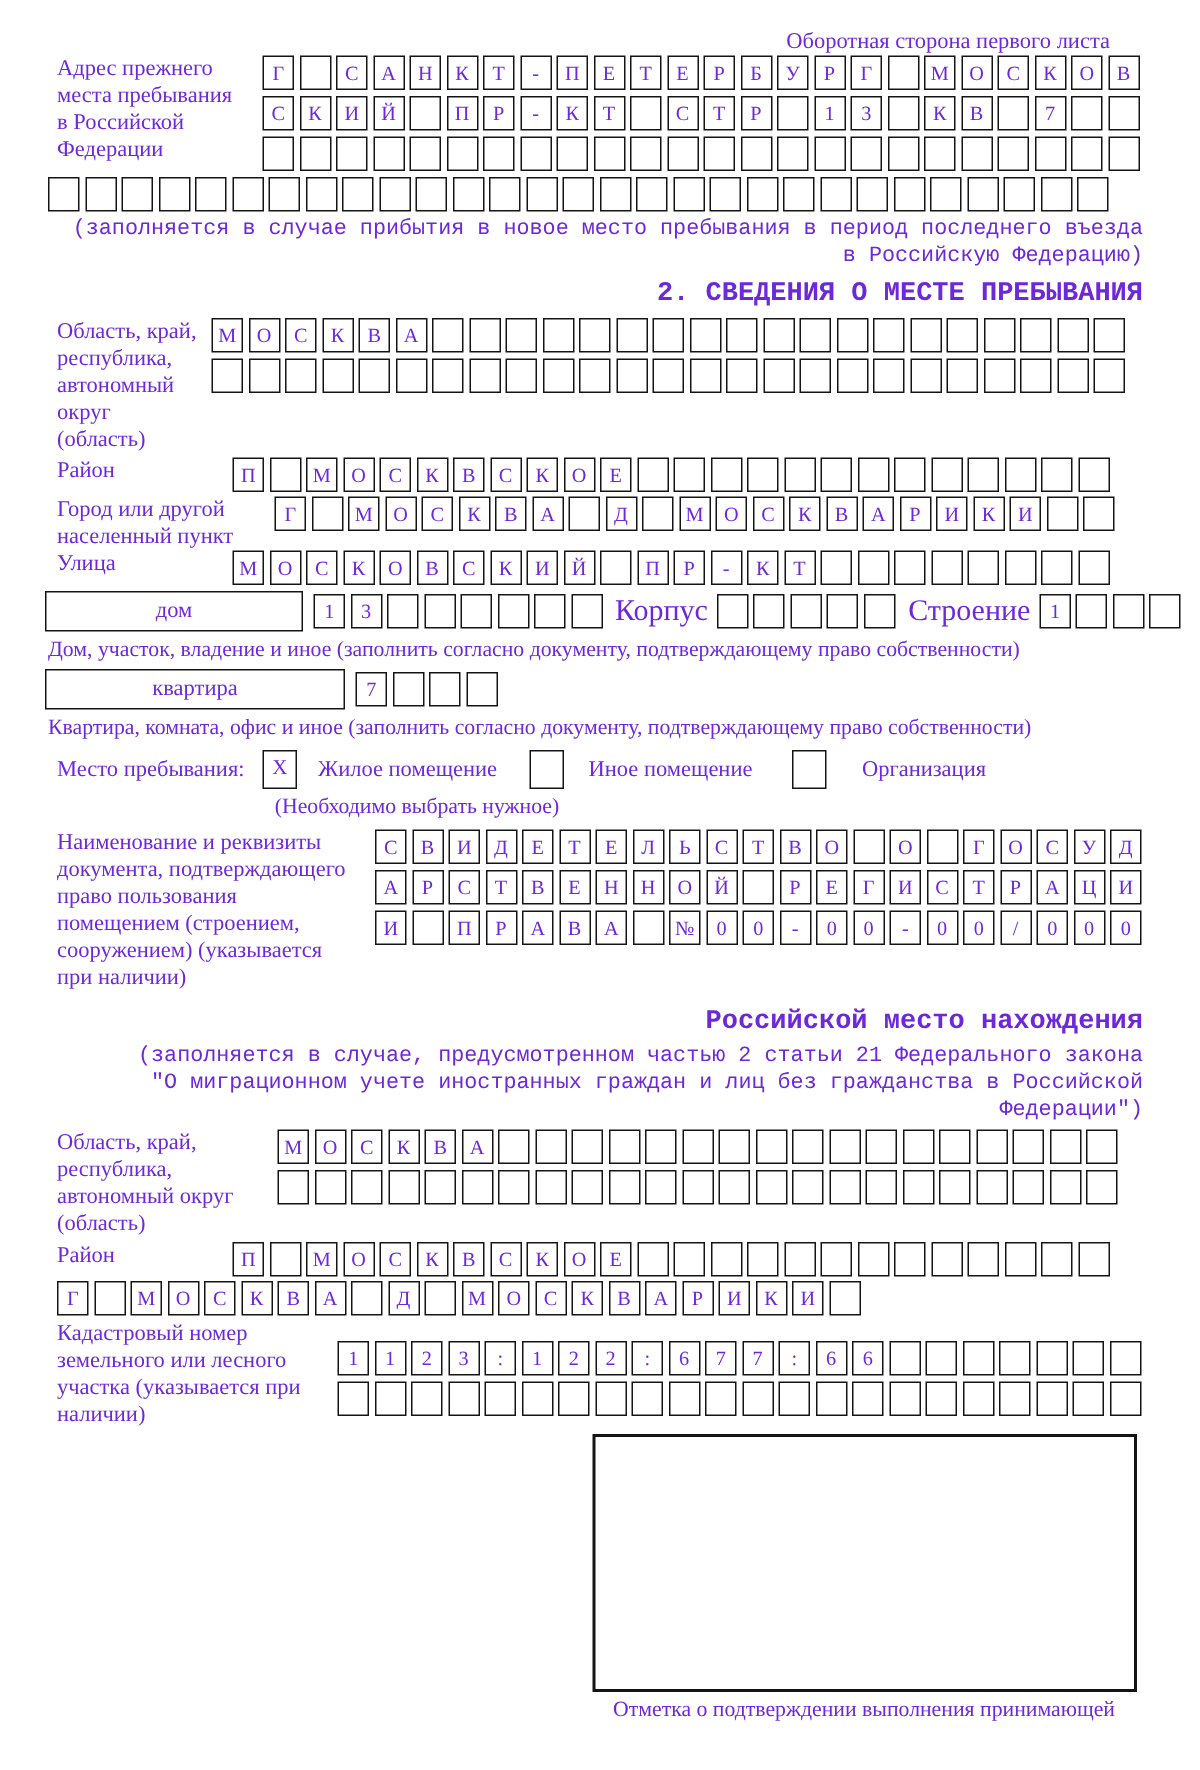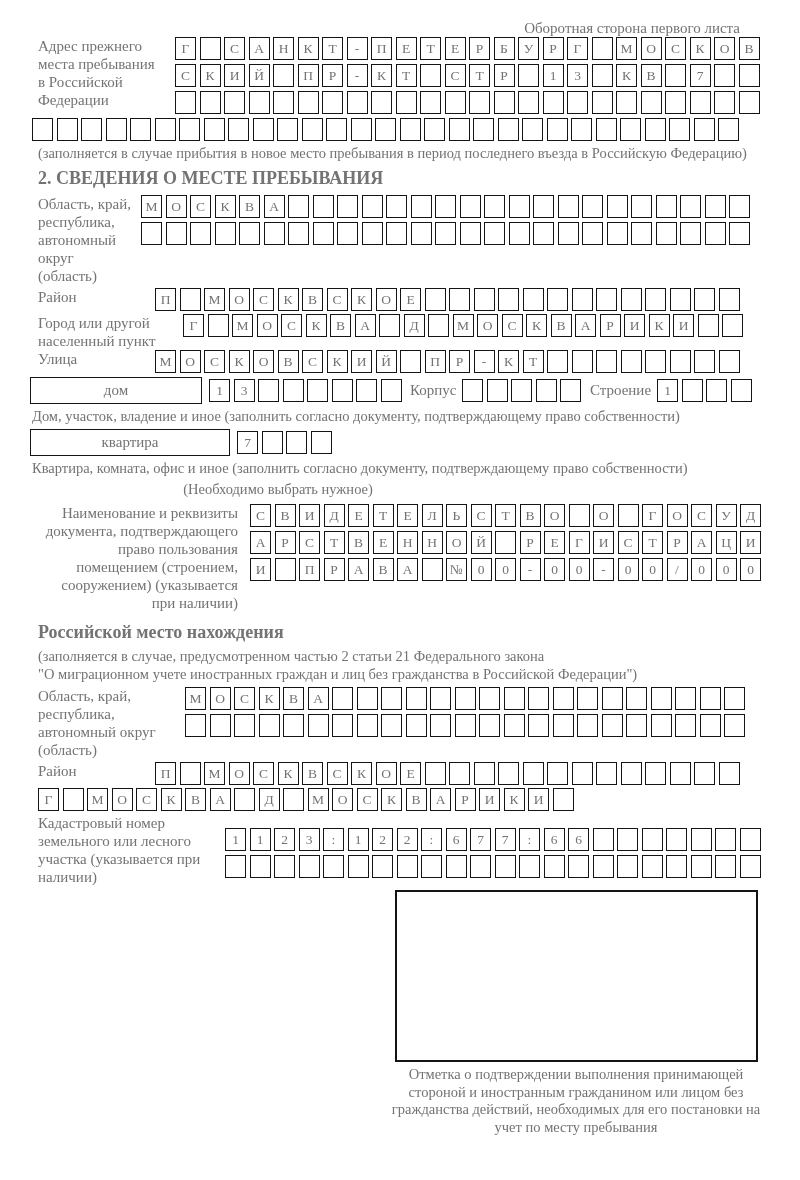--- a/index.html
+++ b/index.html
@@ -1,53 +1,53 @@
 <!DOCTYPE html>
 <html><head>
 <meta charset="utf-8">
 <style>
   html,body{margin:0;padding:0;background:#fff;}
   .page{
     position:relative; width:800px; height:1148px; box-sizing:border-box;
-    background:#fff; color:#737373;
+    background:#fff; color:#6d28d9;
     font-family:"Liberation Serif","DejaVu Serif",serif;
     padding:20px 38px 0 38px; overflow:hidden;
   }
   .hdr-right{ text-align:right; font-size:15px; padding-right:22px; }
 
   .frow{ display:flex; align-items:flex-start; }
   .lbl{ font-size:15px; line-height:18px; flex:none; box-sizing:border-box; }
   .lw137{width:137px;padding-right:10px;}
   .lw103{width:103px;padding-right:6px;}
   .lw117{width:117px;padding-right:6px;}
   .lw145{width:145px;padding-right:8px;}
-  .lw212{width:212px;padding-right:12px;text-align:right;}
+  .lw212{width:212px;padding-right:12px;}
   .lw147{width:147px;padding-right:8px;}
   .lw190{width:190px;padding-right:8px;}
   .lw187{width:187px;padding-right:8px;}
 
   .cellcol{ display:flex; flex-direction:column; gap:4px; }
   .cellrow{ display:flex; }
   .cell{
     flex:none; width:21px; height:23px; margin-right:3.5px;
     border:1.6px solid #141414; box-sizing:border-box;
     display:flex; align-items:center; justify-content:center;
     font-size:13.5px; line-height:1;
   }
   .note{ font-size:14.5px; line-height:18px; }
-  .center{ text-align:left; }
+  .center{ text-align:right;font-family:Liberation Mono, monospace; }
   .sect-title{ font-weight:bold; font-size:18px; }
 
   .widebox{
     flex:none; height:27px; border:1.7px solid #141414; box-sizing:border-box;
     display:flex; align-items:center; justify-content:center; font-size:15px;font-family:Liberation Serif, serif;
   }
   .dom-box{width:172px;}
   .kv-box{width:200px;}
-  .inline-lbl{ font-size:15px; line-height:27px; flex:none; }
+  .inline-lbl{ font-size:20px; line-height:27px; flex:none; }
 
   .chk{
     flex:none; width:23px; height:26px; border:1.7px solid #141414; box-sizing:border-box;
     display:flex; align-items:center; justify-content:center; font-size:14px;
   }
   .stay-row{ display:flex; align-items:center; font-size:15px; }
 
   .stamp-box{
     width:363px; height:172px; border:2px solid #141414; box-sizing:border-box;
     margin-left:357px;
@@ -376,20 +376,35 @@
     <div class="gap7"></div>
     <div class="cellrow">
         <span class="cell">7</span>
         <span class="cell"></span>
         <span class="cell"></span>
         <span class="cell"></span>
       </div>
   </div>
   <div class="note mt3 shift-left6">Квартира, комната, офис и иное (заполнить согласно документу, подтверждающему право собственности)</div>
 
+  <div class="stay-row mt6">
+    <span>Место пребывания:</span>
+    <span style="width:12px;flex:none;"></span>
+    <span class="chk">X</span>
+    <span style="width:14px;flex:none;"></span>
+    <span>Жилое помещение</span>
+    <span style="width:22px;flex:none;"></span>
+    <span class="chk"></span>
+    <span style="width:16px;flex:none;"></span>
+    <span>Иное помещение</span>
+    <span style="width:26px;flex:none;"></span>
+    <span class="chk"></span>
+    <span style="width:24px;flex:none;"></span>
+    <span>Организация</span>
+  </div>
   <div class="note mt3" style="width:480px;text-align:center;">(Необходимо выбрать нужное)</div>
 
   <div class="frow mt6">
     <div class="lbl lw212">Наименование и реквизиты документа, подтверждающего право пользования помещением (строением, сооружением) (указывается при наличии)</div>
     <div class="cellcol">
       <div class="cellrow">
           <span class="cell">С</span>
           <span class="cell">В</span>
           <span class="cell">И</span>
           <span class="cell">Д</span>

